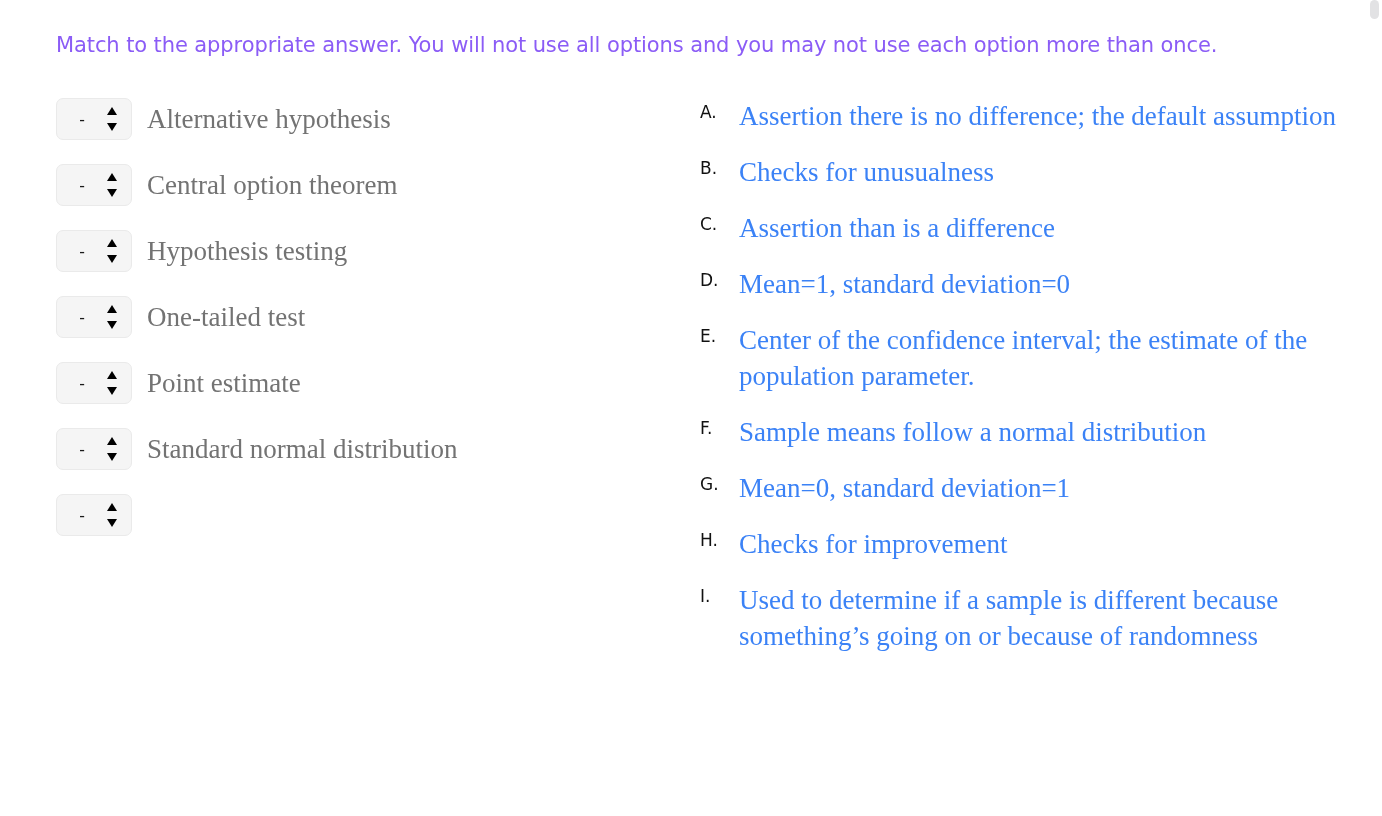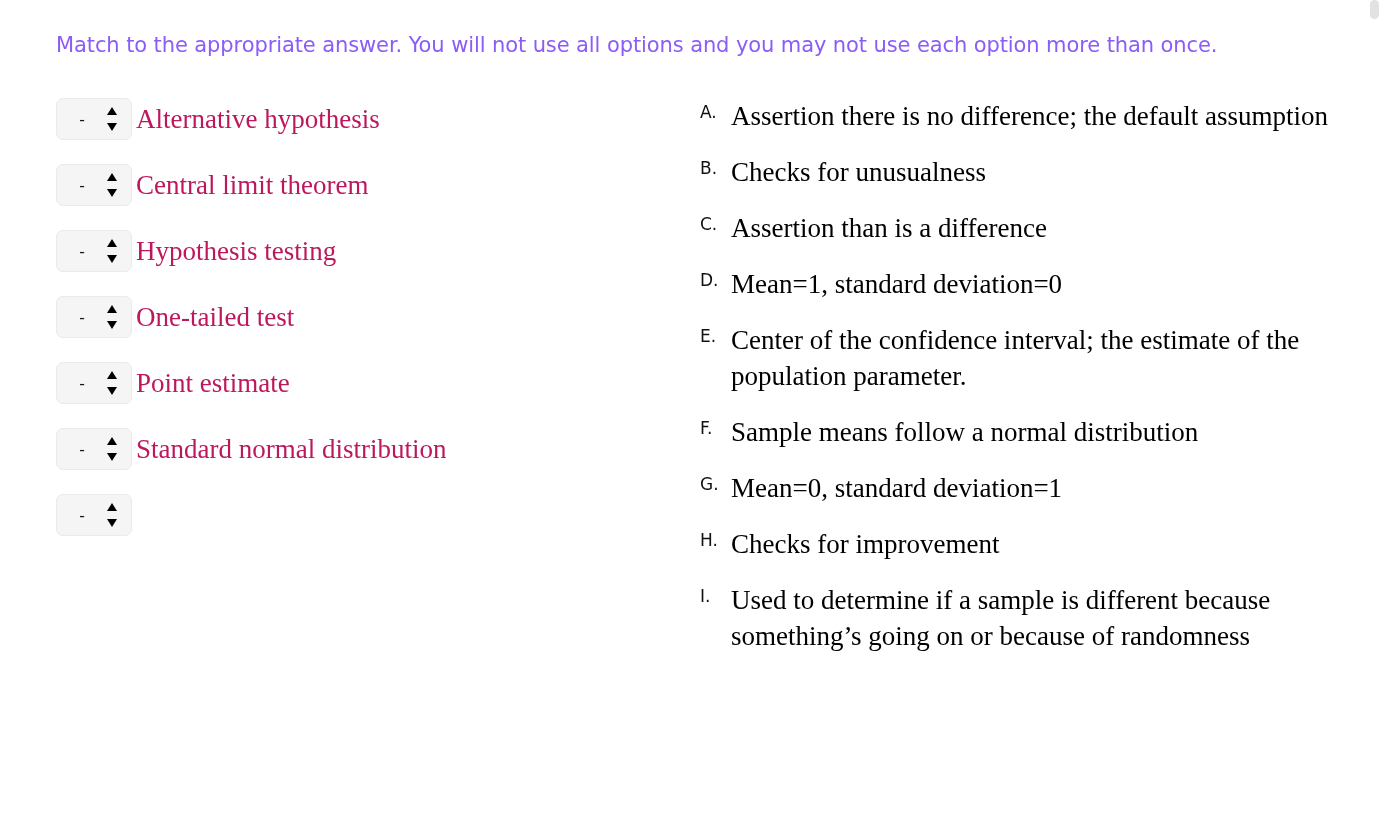--- a/index.html
+++ b/index.html
@@ -113,22 +113,22 @@
     border-bottom: 8px solid #000000;
   }
   .spinner .down {
     bottom: 0;
     border-top: 8px solid #000000;
   }
   .match-label {
     font-family: "Liberation Serif", "DejaVu Serif", serif;
     font-size: 27px;
     line-height: 34px;
-    color: #be185d;
-    margin-left: 4px;
+    color: #737373;
+    margin-left: 15px;
     white-space: nowrap;
   }
 
   
   .right-col {
     position: absolute;
     left: 700px;
     top: 0;
     width: 640px;
   }
@@ -144,21 +144,22 @@
     font-size: 17px;
     line-height: 24px;
     color: #111111;
     padding-top: 2px;
   }
   .option-text {
     flex: 1 1 auto;
     font-family: "Liberation Serif", "DejaVu Serif", serif;
     font-size: 27px;
     line-height: 36px;
-    color: #000000;
+    color: #3b82f6;
+    margin-left: 8px;
   }
 </style>
 </head>
 <body>
 
 <div class="scrollbar-track">
   <div class="scrollbar-thumb"></div>
 </div>
 
 <div class="prompt">Match to the appropriate answer. You will not use all options and you may not use each option more than once.</div>
@@ -179,21 +180,21 @@
     </div>
 
     <div class="match-row">
       <div class="select-box">
         <span class="select-value">-</span>
         <span class="spinner">
           <i class="tri up"></i>
             <i class="tri down"></i>
         </span>
       </div>
-      <div class="match-label">Central limit theorem</div>
+      <div class="match-label">Central option theorem</div>
     </div>
 
     <div class="match-row">
       <div class="select-box">
         <span class="select-value">-</span>
         <span class="spinner">
           <i class="tri up"></i>
             <i class="tri down"></i>
         </span>
       </div>

